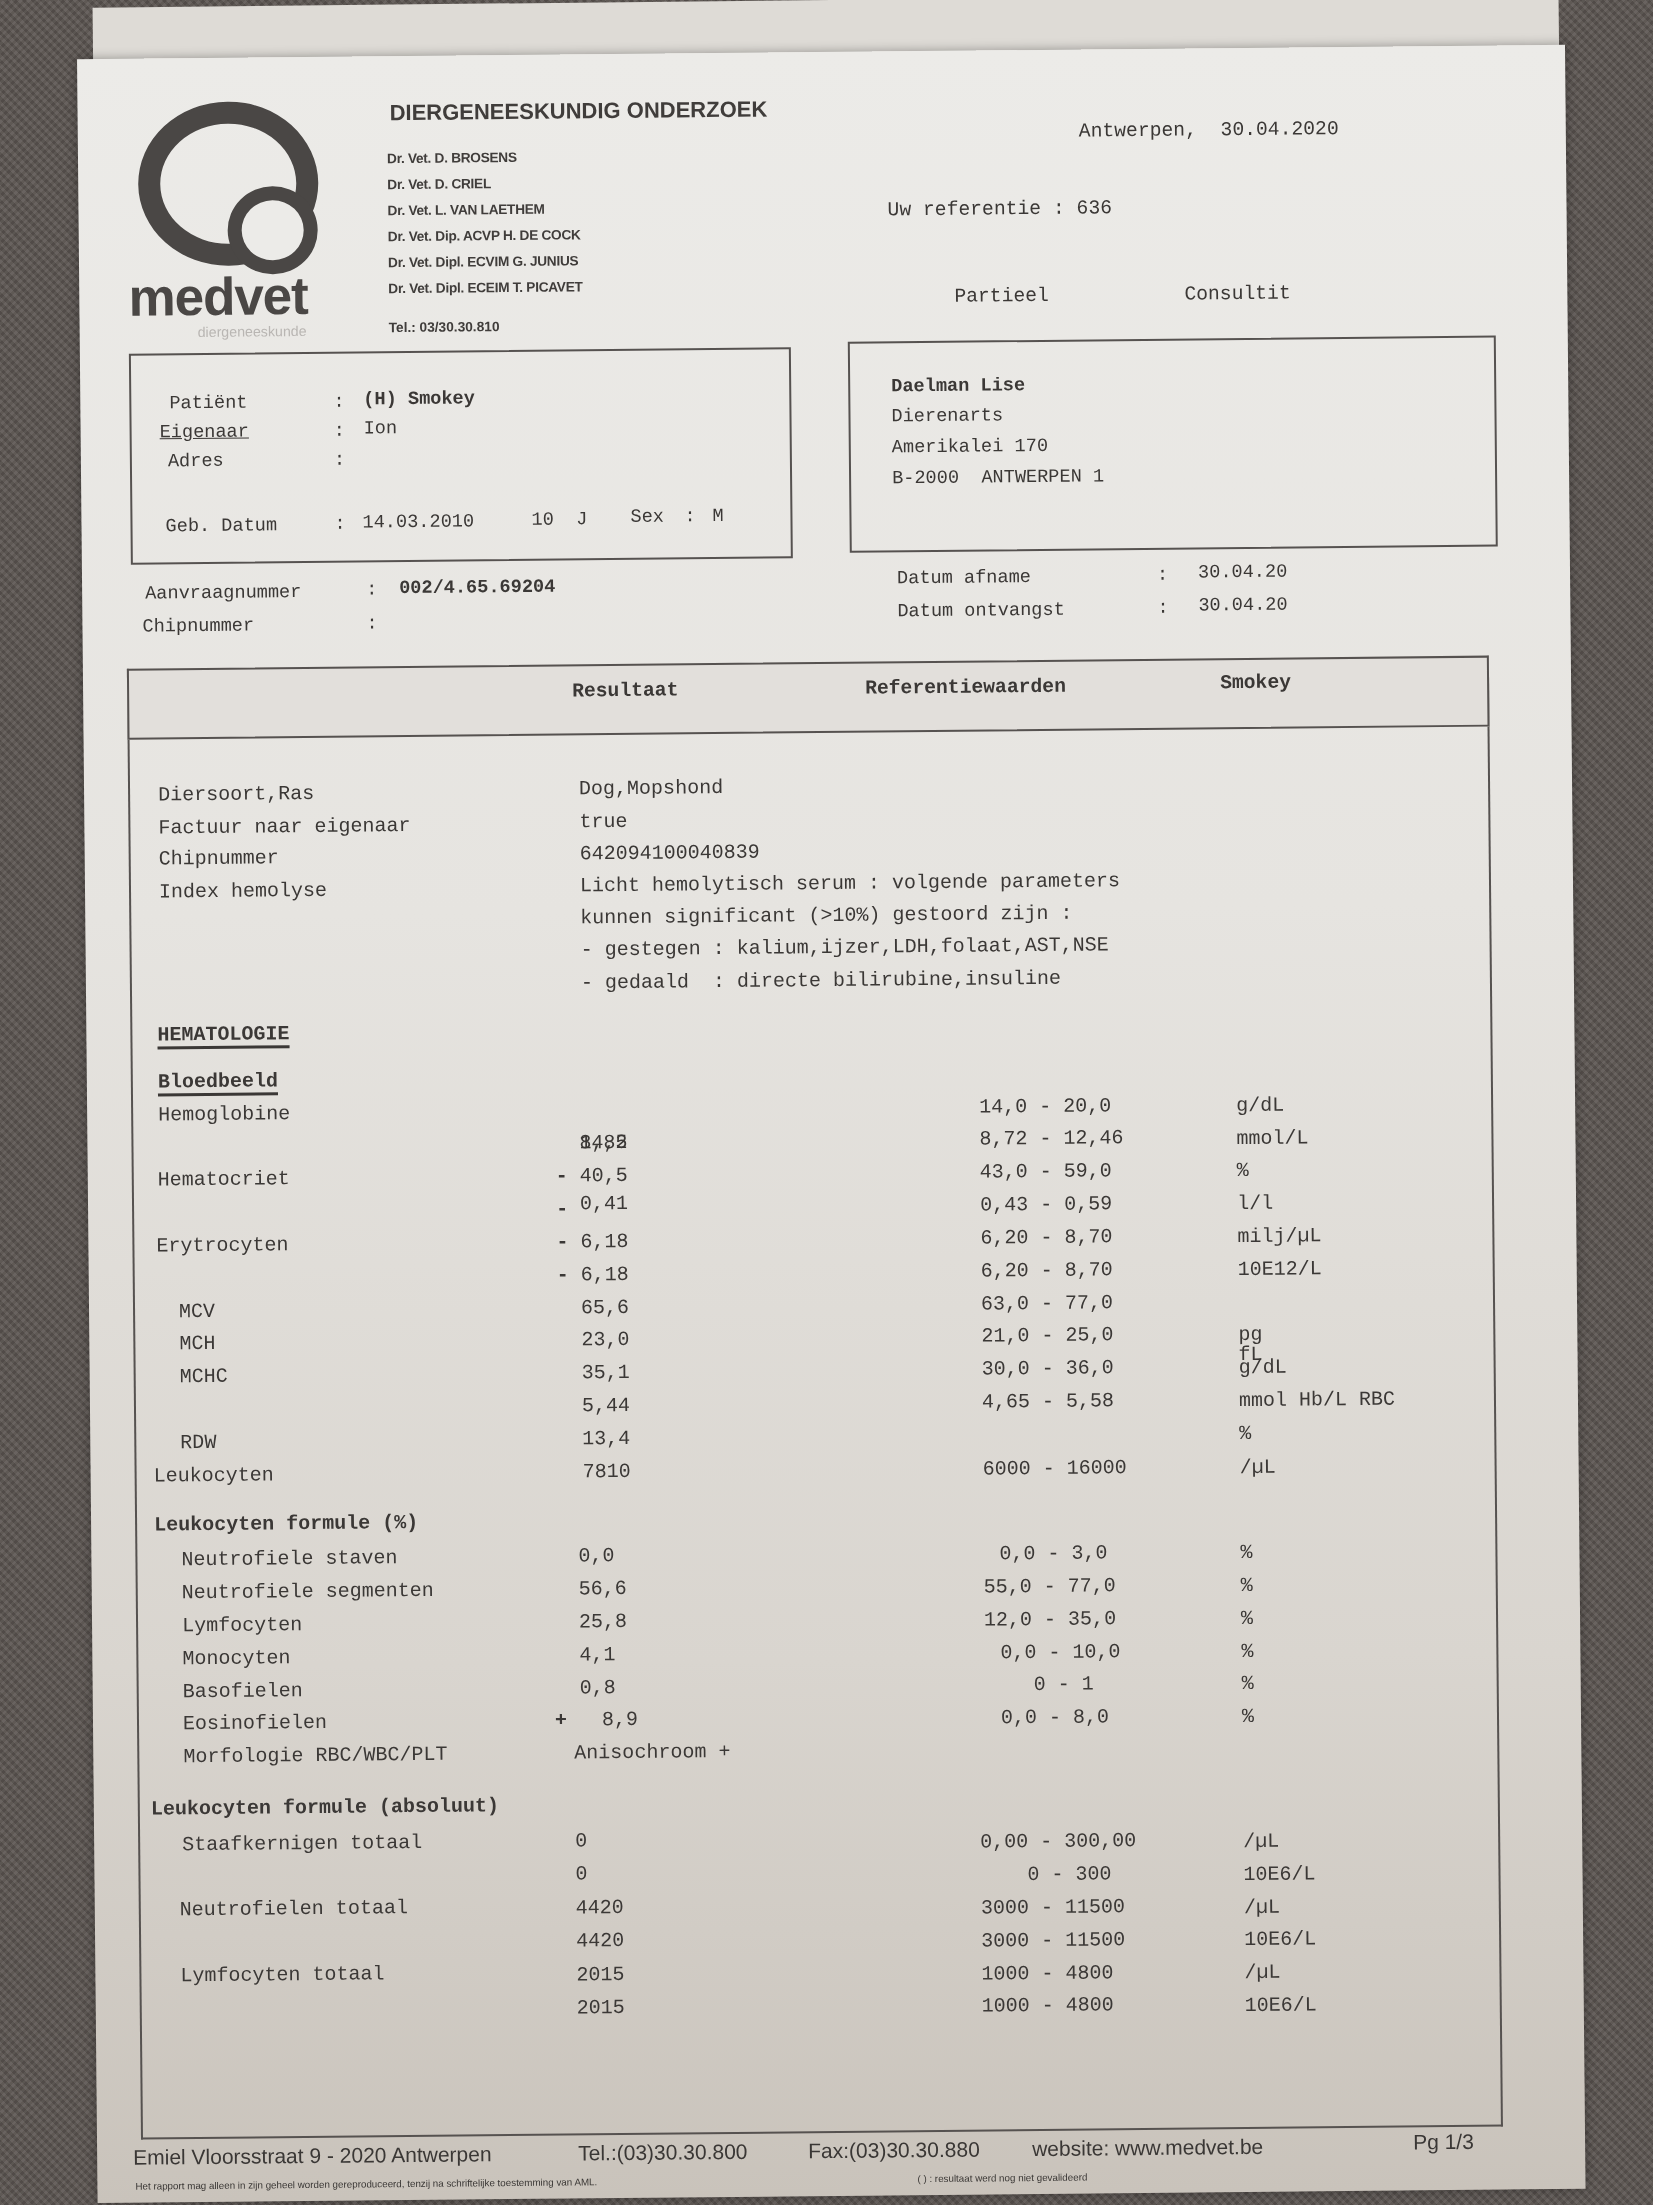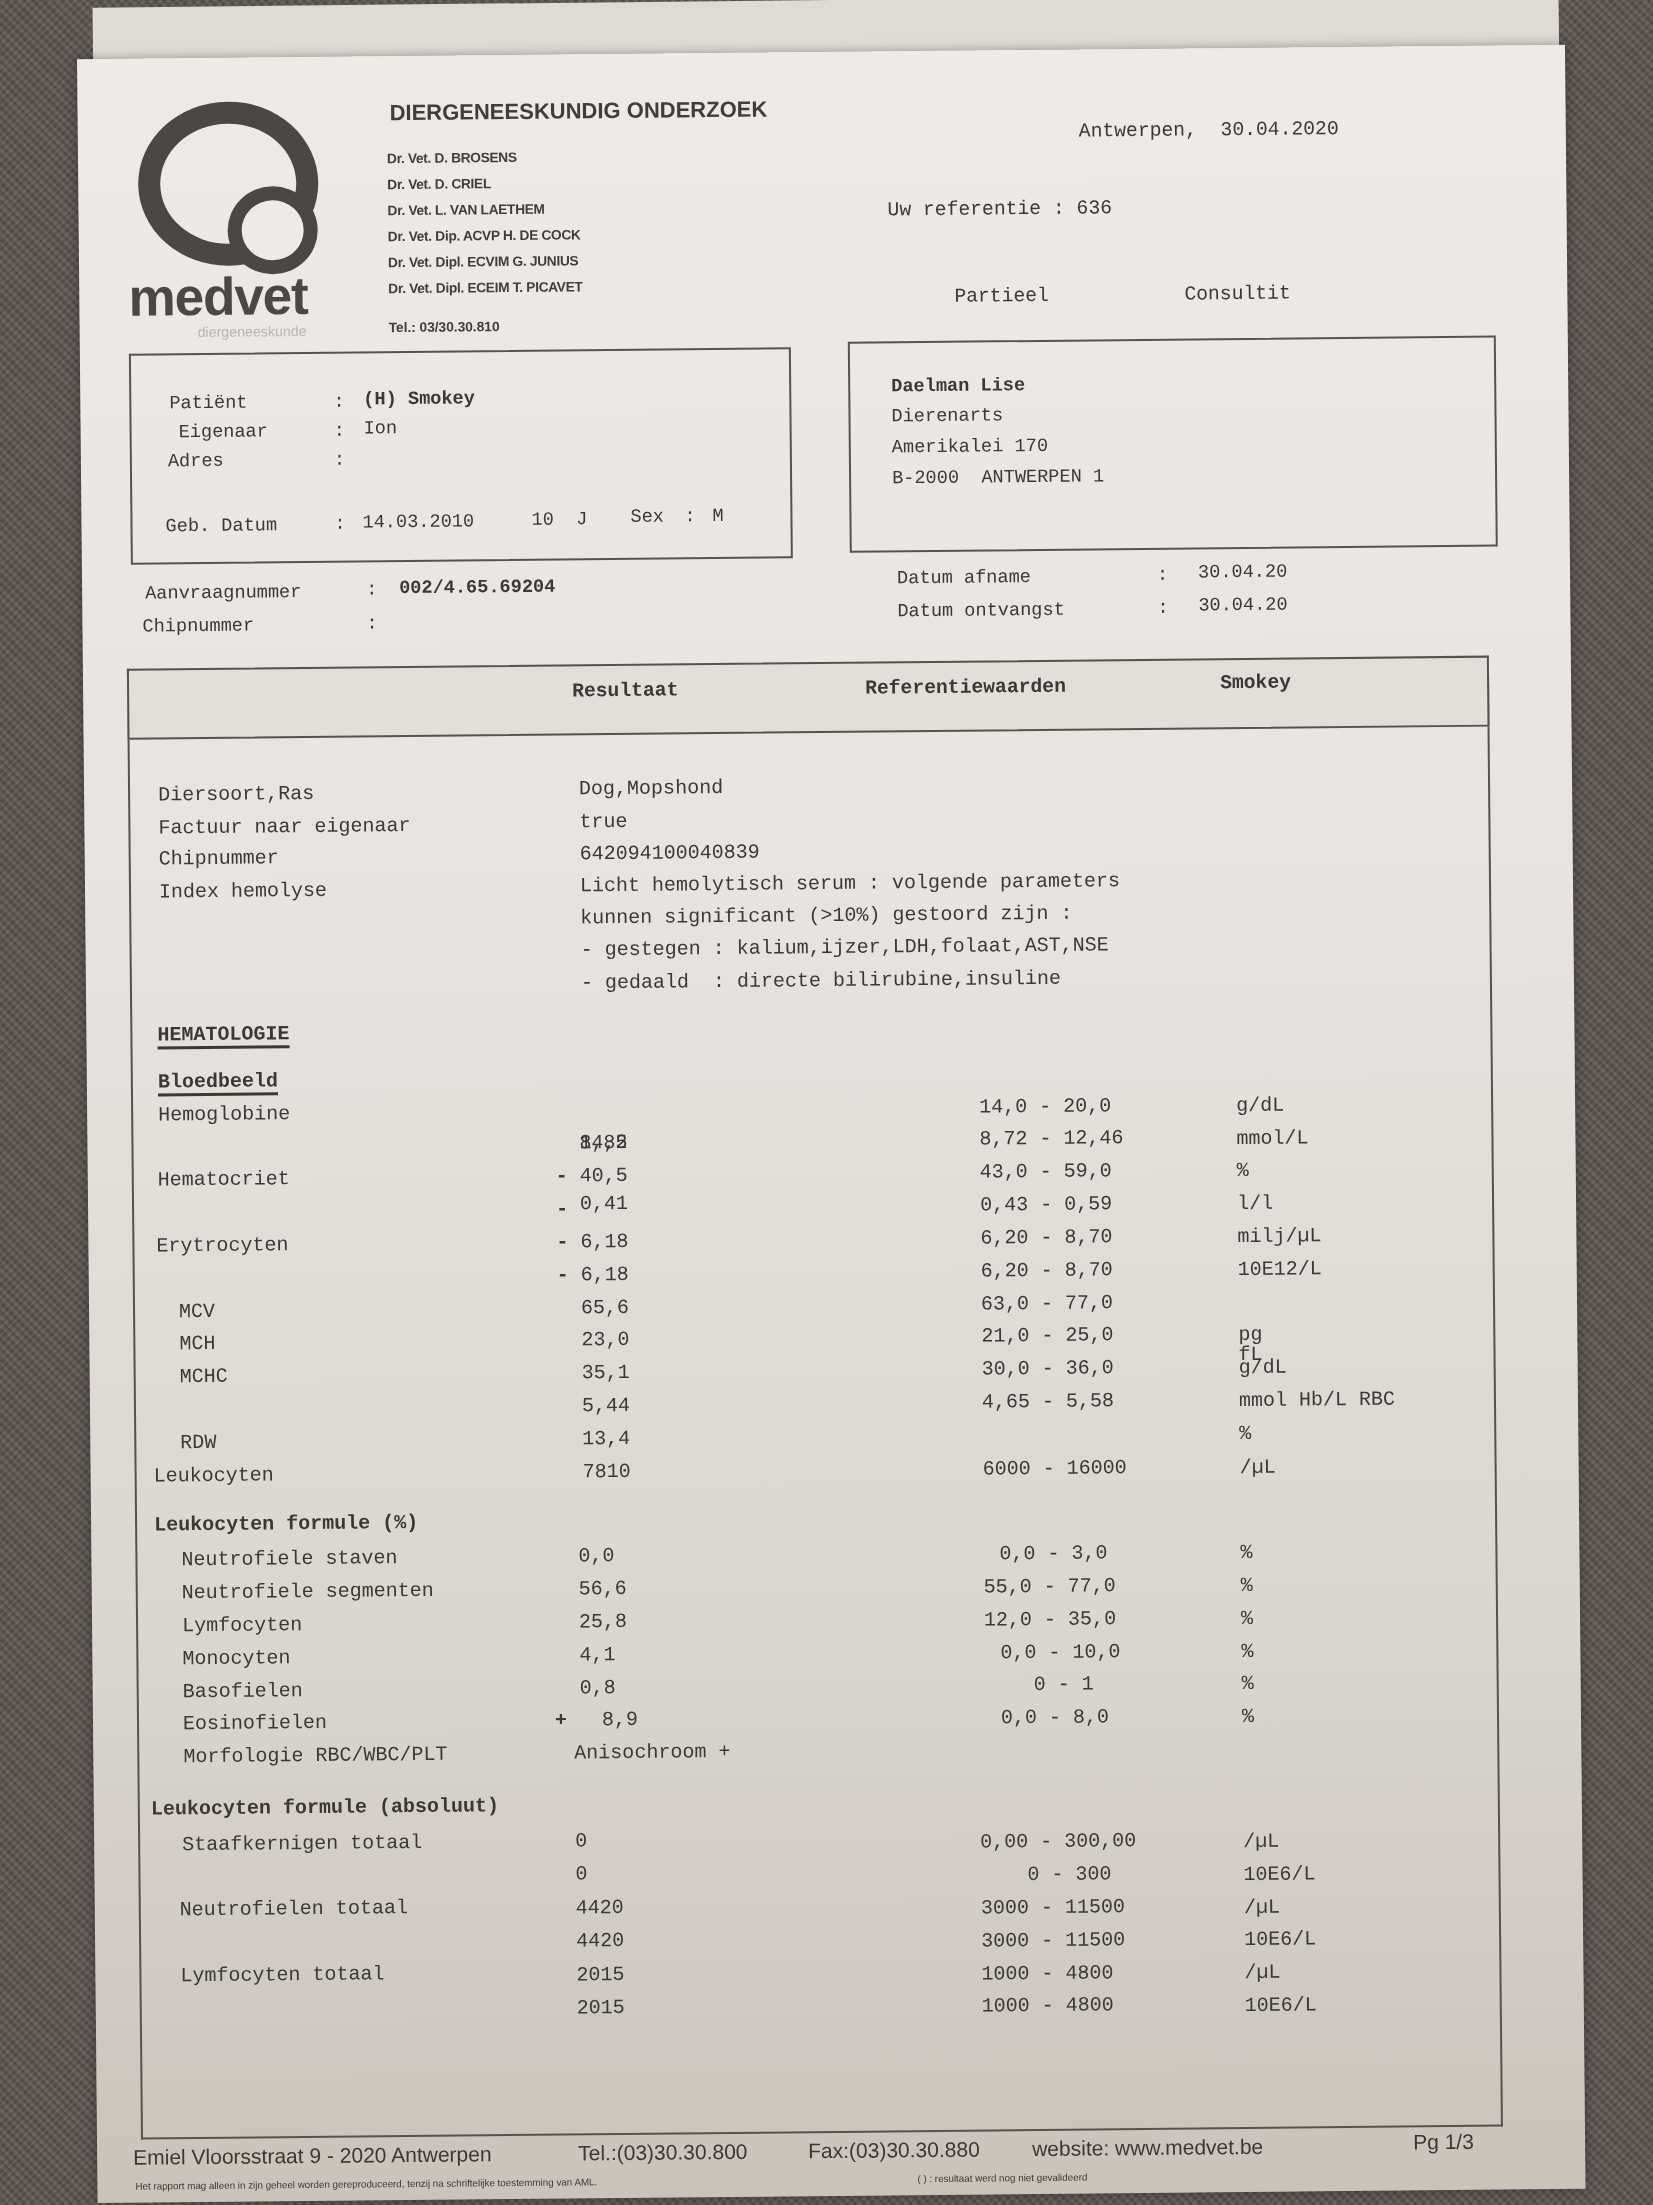--- a/index.html
+++ b/index.html
@@ -91,21 +91,21 @@
   <div class="abs city-date mono" style="white-space:pre">Antwerpen,  30.04.2020</div>
   <div class="abs ref mono">Uw referentie : 636</div>
   <div class="abs partieel mono">Partieel</div>
   <div class="abs consult mono">Consultit</div>
 
   <div class="abs box patient-box">
     <div class="abs kv" style="left:38px;top:38px;">Patiënt</div>
     <div class="abs kv" style="left:202px;top:38px;">:</div>
     <div class="abs kv bold" style="left:232px;top:36px;">(H) Smokey</div>
 
-    <div class="abs kv" style="left:47px;top:67px;">Eigenaar</div>
+    <div class="abs kv" style="left:28px;top:67px;text-decoration:underline;">Eigenaar</div>
     <div class="abs kv" style="left:202px;top:67px;">:</div>
     <div class="abs kv" style="left:232px;top:65px;">Ion</div>
 
     <div class="abs kv" style="left:36px;top:96px;">Adres</div>
     <div class="abs kv" style="left:202px;top:96px;">:</div>
     <div class="abs kv" style="left:232px;top:96px;"></div>
 
     <div class="abs kv" style="left:33px;top:161px;">Geb. Datum</div>
     <div class="abs kv" style="left:202px;top:160px;">:</div>
     <div class="abs kv" style="left:230px;top:159px;">14.03.2010</div>

